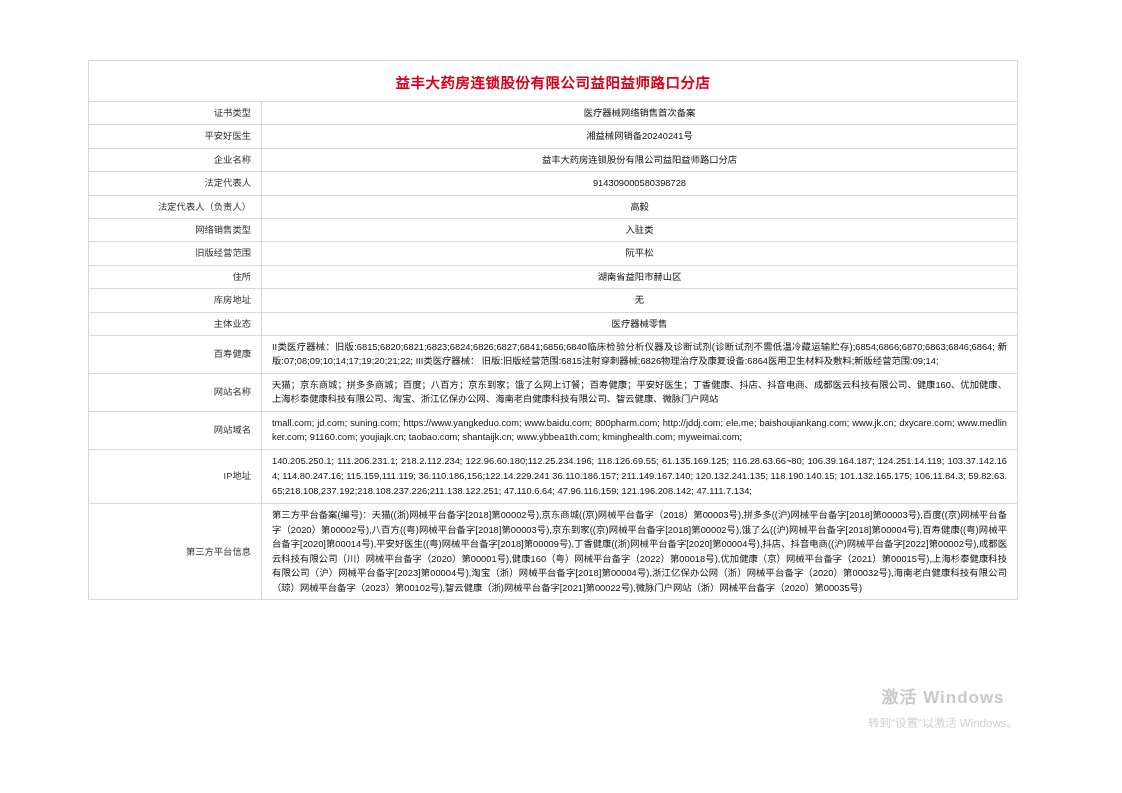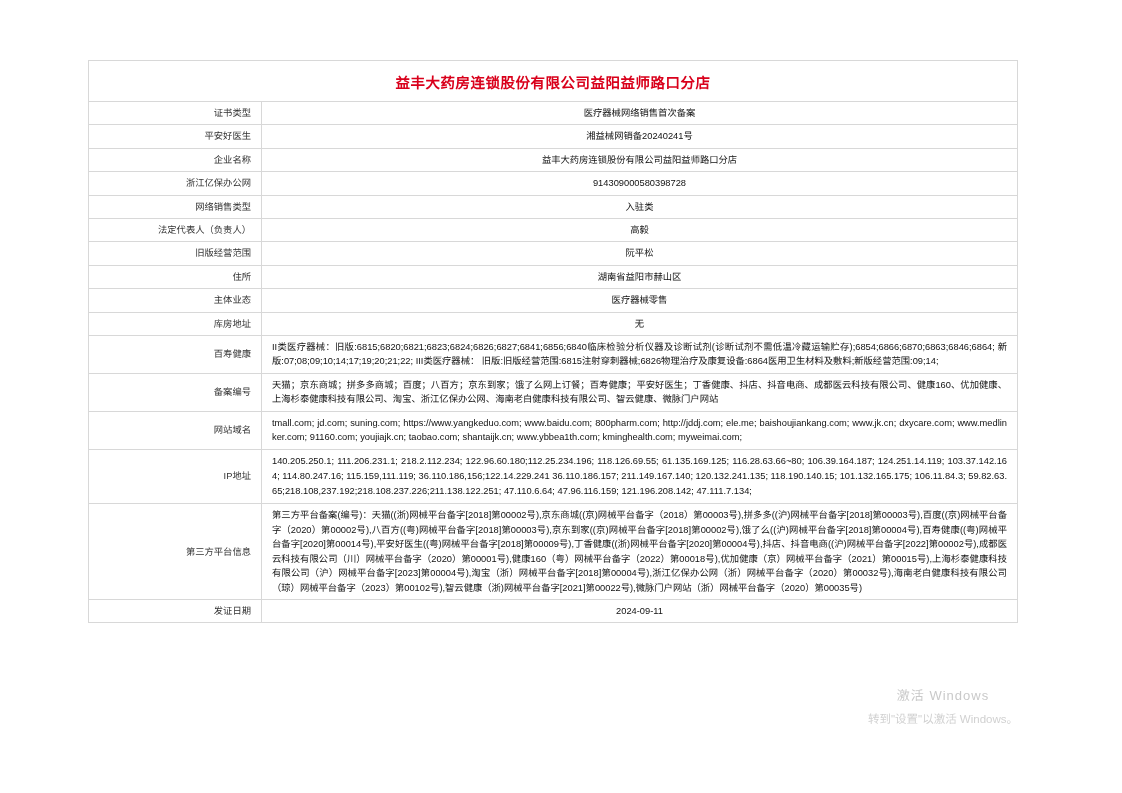--- a/index.html
+++ b/index.html
@@ -81,23 +81,24 @@
     left: 828px;
     top: 688px;
     width: 230px;
     text-align: center;
     color: #c9c9c9;
     font-family: "Liberation Sans", "DejaVu Sans", sans-serif;
     pointer-events: none;
     user-select: none;
   }
   .watermark .wm-main {
-    font-size: 13px;
+    font-size: 17px;
     letter-spacing: 1px;
     line-height: 1.2;
+    font-weight: bold;
   }
   .watermark .wm-sub {
     font-size: 11.5px;
     margin-top: 6px;
     opacity: 0.85;
   }
 </style>
 </head>
 <body>
 
@@ -113,71 +114,67 @@
         </tr>
         <tr>
           <td class="label">平安好医生</td>
           <td class="value">湘益械网销备20240241号</td>
         </tr>
         <tr>
           <td class="label">企业名称</td>
           <td class="value">益丰大药房连锁股份有限公司益阳益师路口分店</td>
         </tr>
         <tr>
-          <td class="label">浙江亿保办公网</td>
+          <td class="label">法定代表人</td>
           <td class="value">914309000580398728</td>
+        </tr>
+        <tr>
+          <td class="label">法定代表人（负责人）</td>
+          <td class="value">高毅</td>
         </tr>
         <tr>
           <td class="label">网络销售类型</td>
           <td class="value">入驻类</td>
-        </tr>
-        <tr>
-          <td class="label">法定代表人（负责人）</td>
-          <td class="value">高毅</td>
         </tr>
         <tr>
           <td class="label">旧版经营范围</td>
           <td class="value">阮平松</td>
         </tr>
         <tr>
           <td class="label">住所</td>
           <td class="value">湖南省益阳市赫山区</td>
         </tr>
         <tr>
+          <td class="label">库房地址</td>
+          <td class="value">无</td>
+        </tr>
+        <tr>
           <td class="label">主体业态</td>
           <td class="value">医疗器械零售</td>
-        </tr>
-        <tr>
-          <td class="label">库房地址</td>
-          <td class="value">无</td>
         </tr>
         <tr class="row-tall">
           <td class="label">百寿健康</td>
           <td class="value justify">II类医疗器械：旧版:6815;6820;6821;6823;6824;6826;6827;6841;6856;6840临床检验分析仪器及诊断试剂(诊断试剂不需低温冷藏运输贮存);6854;6866;6870;6863;6846;6864; 新版:07;08;09;10;14;17;19;20;21;22; III类医疗器械： 旧版:旧版经营范围:6815注射穿刺器械;6826物理治疗及康复设备:6864医用卫生材料及敷料;新版经营范围:09;14;</td>
         </tr>
         <tr class="row-tall">
-          <td class="label">备案编号</td>
+          <td class="label">网站名称</td>
           <td class="value justify">天猫；京东商城；拼多多商城；百度；八百方；京东到家；饿了么网上订餐；百寿健康；平安好医生；丁香健康、抖店、抖音电商、成都医云科技有限公司、健康160、优加健康、上海杉泰健康科技有限公司、淘宝、浙江亿保办公网、海南老白健康科技有限公司、智云健康、微脉门户网站</td>
         </tr>
         <tr class="row-tall">
           <td class="label">网站域名</td>
           <td class="value justify">tmall.com;  jd.com;  suning.com;  https://www.yangkeduo.com;  www.baidu.com;  800pharm.com;  http://jddj.com;  ele.me;  baishoujiankang.com;  www.jk.cn;  dxycare.com;  www.medlinker.com;  91160.com;  youjiajk.cn;  taobao.com;  shantaijk.cn;  www.ybbea1th.com;  kminghealth.com;  myweimai.com;</td>
         </tr>
         <tr class="row-tall">
           <td class="label">IP地址</td>
           <td class="value justify ip-value">140.205.250.1;  111.206.231.1;  218.2.112.234;  122.96.60.180;112.25.234.196;  118.126.69.55;  61.135.169.125;  116.28.63.66~80;  106.39.164.187;  124.251.14.119;  103.37.142.164;  114.80.247.16;  115.159,111.119;  36.110.186,156;122.14.229.241 36.110.186.157;  211.149.167.140;  120.132.241.135;  118.190.140.15;  101.132.165.175;  106.11.84.3;  59.82.63.65;218.108,237.192;218.108.237.226;211.138.122.251;  47.110.6.64;  47.96.116.159;  121.196.208.142;  47.111.7.134;</td>
         </tr>
         <tr class="row-tall">
           <td class="label">第三方平台信息</td>
           <td class="value justify">第三方平台备案(编号)：天猫((浙)网械平台备字[2018]第00002号),京东商城((京)网械平台备字（2018）第00003号),拼多多((沪)网械平台备字[2018]第00003号),百度((京)网械平台备字（2020）第00002号),八百方((粤)网械平台备字[2018]第00003号),京东到家((京)网械平台备字[2018]第00002号),饿了么((沪)网械平台备字[2018]第00004号),百寿健康((粤)网械平台备字[2020]第00014号),平安好医生((粤)网械平台备字[2018]第00009号),丁香健康((浙)网械平台备字[2020]第00004号),抖店、抖音电商((沪)网械平台备字[2022]第00002号),成都医云科技有限公司（川）网械平台备字（2020）第00001号),健康160（粤）网械平台备字（2022）第00018号),优加健康（京）网械平台备字（2021）第00015号),上海杉泰健康科技有限公司（沪）网械平台备字[2023]第00004号),淘宝（浙）网械平台备字[2018]第00004号),浙江亿保办公网（浙）网械平台备字（2020）第00032号),海南老白健康科技有限公司（琼）网械平台备字（2023）第00102号),智云健康（浙)网械平台备字[2021]第00022号),微脉门户网站（浙）网械平台备字（2020）第00035号)</td>
         </tr>
-        <tr>
-          <td class="label">发证日期</td>
-          <td class="value">2024-09-11</td>
-        </tr>
       </tbody>
     </table>
   </div>
 
   <div class="watermark">
     <div class="wm-main">激活 Windows</div>
     <div class="wm-sub">转到"设置"以激活 Windows。</div>
   </div>
 
 </div>

